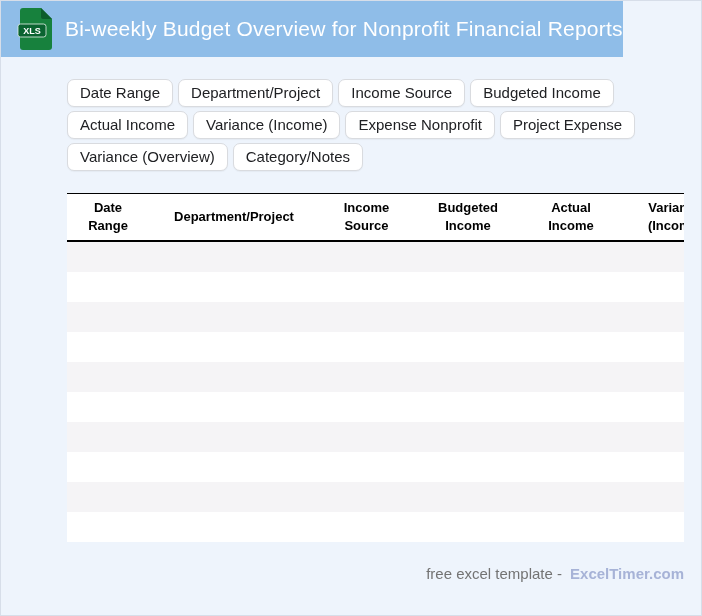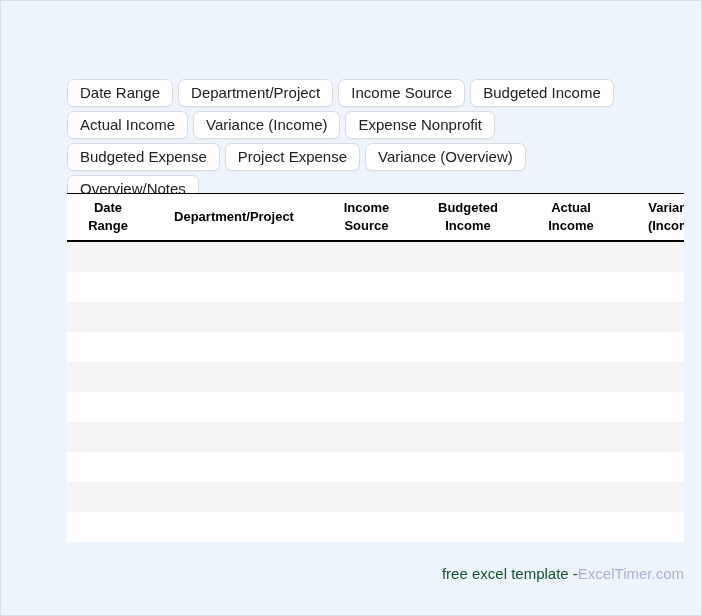--- a/index.html
+++ b/index.html
@@ -86,41 +86,51 @@
   table.budget-table tbody tr:nth-child(odd) { background: #f5f4f6; }
   table.budget-table tbody tr:nth-child(even) { background: #ffffff; }
 
   
   .footer {
     position: absolute; right: 17px; top: 563px;
     font-size: 15px;
     line-height: 20px;
     white-space: nowrap;
   }
-  .footer-text { color: #14532d; margin-left: 47px; }
-  .footer-brand { color: #a7b3d7; font-weight: normal; cursor: pointer; text-decoration: none; text-align: center; }
+  .footer-text { color: #737373; margin-left: 47px; }
+  .footer-brand { color: #a7b3d7; font-weight: bold; margin-left: 8px; cursor: pointer; text-decoration: none; text-align: center; }
 </style>
 </head>
 <body>
 
 <div class="page">
 
+  <div class="banner">
+    <span class="xls-icon">
+      <svg width="36" height="44" viewBox="0 0 36 44" xmlns="http://www.w3.org/2000/svg">
+        <path d="M6 1 h18 l11 11 v28 a3 3 0 0 1 -3 3 h-26 a3 3 0 0 1 -3 -3 v-36 a3 3 0 0 1 3 -3 z" fill="#17813d"></path>
+        <path d="M24 1 l11 11 h-9 a2 2 0 0 1 -2 -2 z" fill="#0c5c2c"></path>
+        <rect x="1" y="17" width="28" height="13" rx="2.5" fill="#0a6330" stroke="#e8f3ec" stroke-width="0.8"></rect>
+        <text x="15" y="27" text-anchor="middle" font-family="Liberation Sans, sans-serif" font-size="9" font-weight="bold" fill="#ffffff">XLS</text>
+      </svg>
+    </span>
+    <div class="banner-title">Bi-weekly Budget Overview for Nonprofit Financial Reports</div>
+  </div>
 
   <div class="chips">
     <button class="chip">Date Range</button>
     <button class="chip">Department/Project</button>
     <button class="chip">Income Source</button>
     <button class="chip">Budgeted Income</button>
     <button class="chip">Actual Income</button>
     <button class="chip">Variance (Income)</button>
     <button class="chip">Expense Nonprofit</button>
-    <button class="chip">Budgeted Expense</button>
     <button class="chip">Project Expense</button>
     <button class="chip">Variance (Overview)</button>
-    <button class="chip">Overview/Notes</button>
+    <button class="chip">Category/Notes</button>
   </div>
 
   <div class="table-clip">
     <table class="budget-table">
       <colgroup>
         <col style="width:82px">
         <col style="width:170px">
         <col style="width:95px">
         <col style="width:108px">
         <col style="width:98px">

